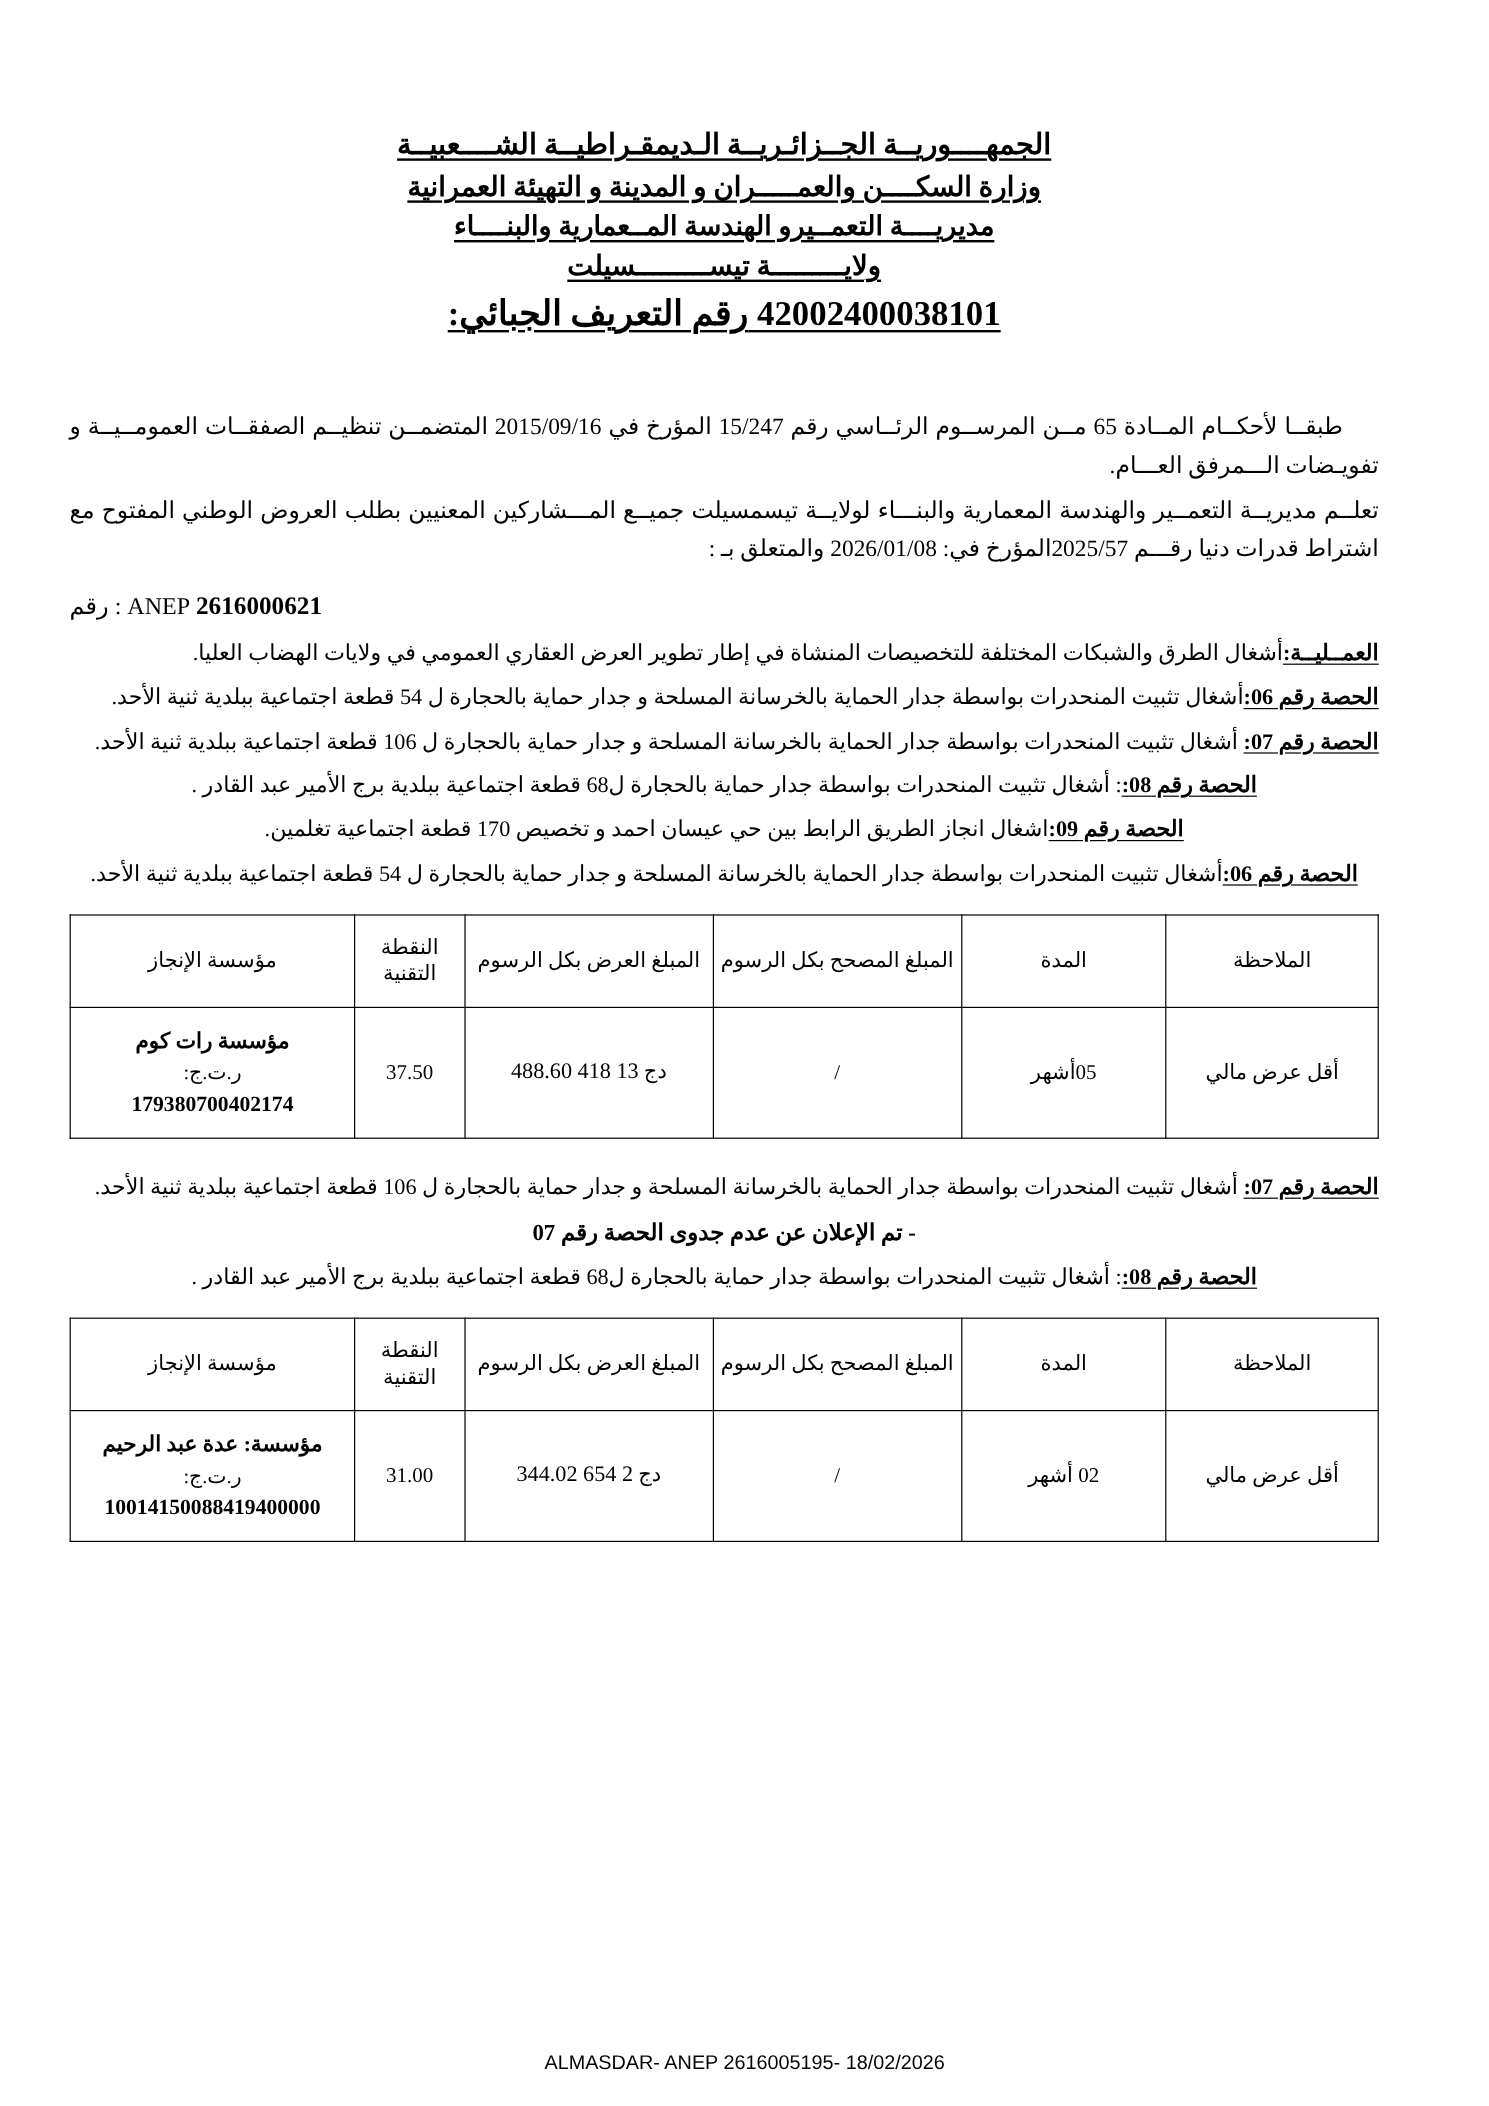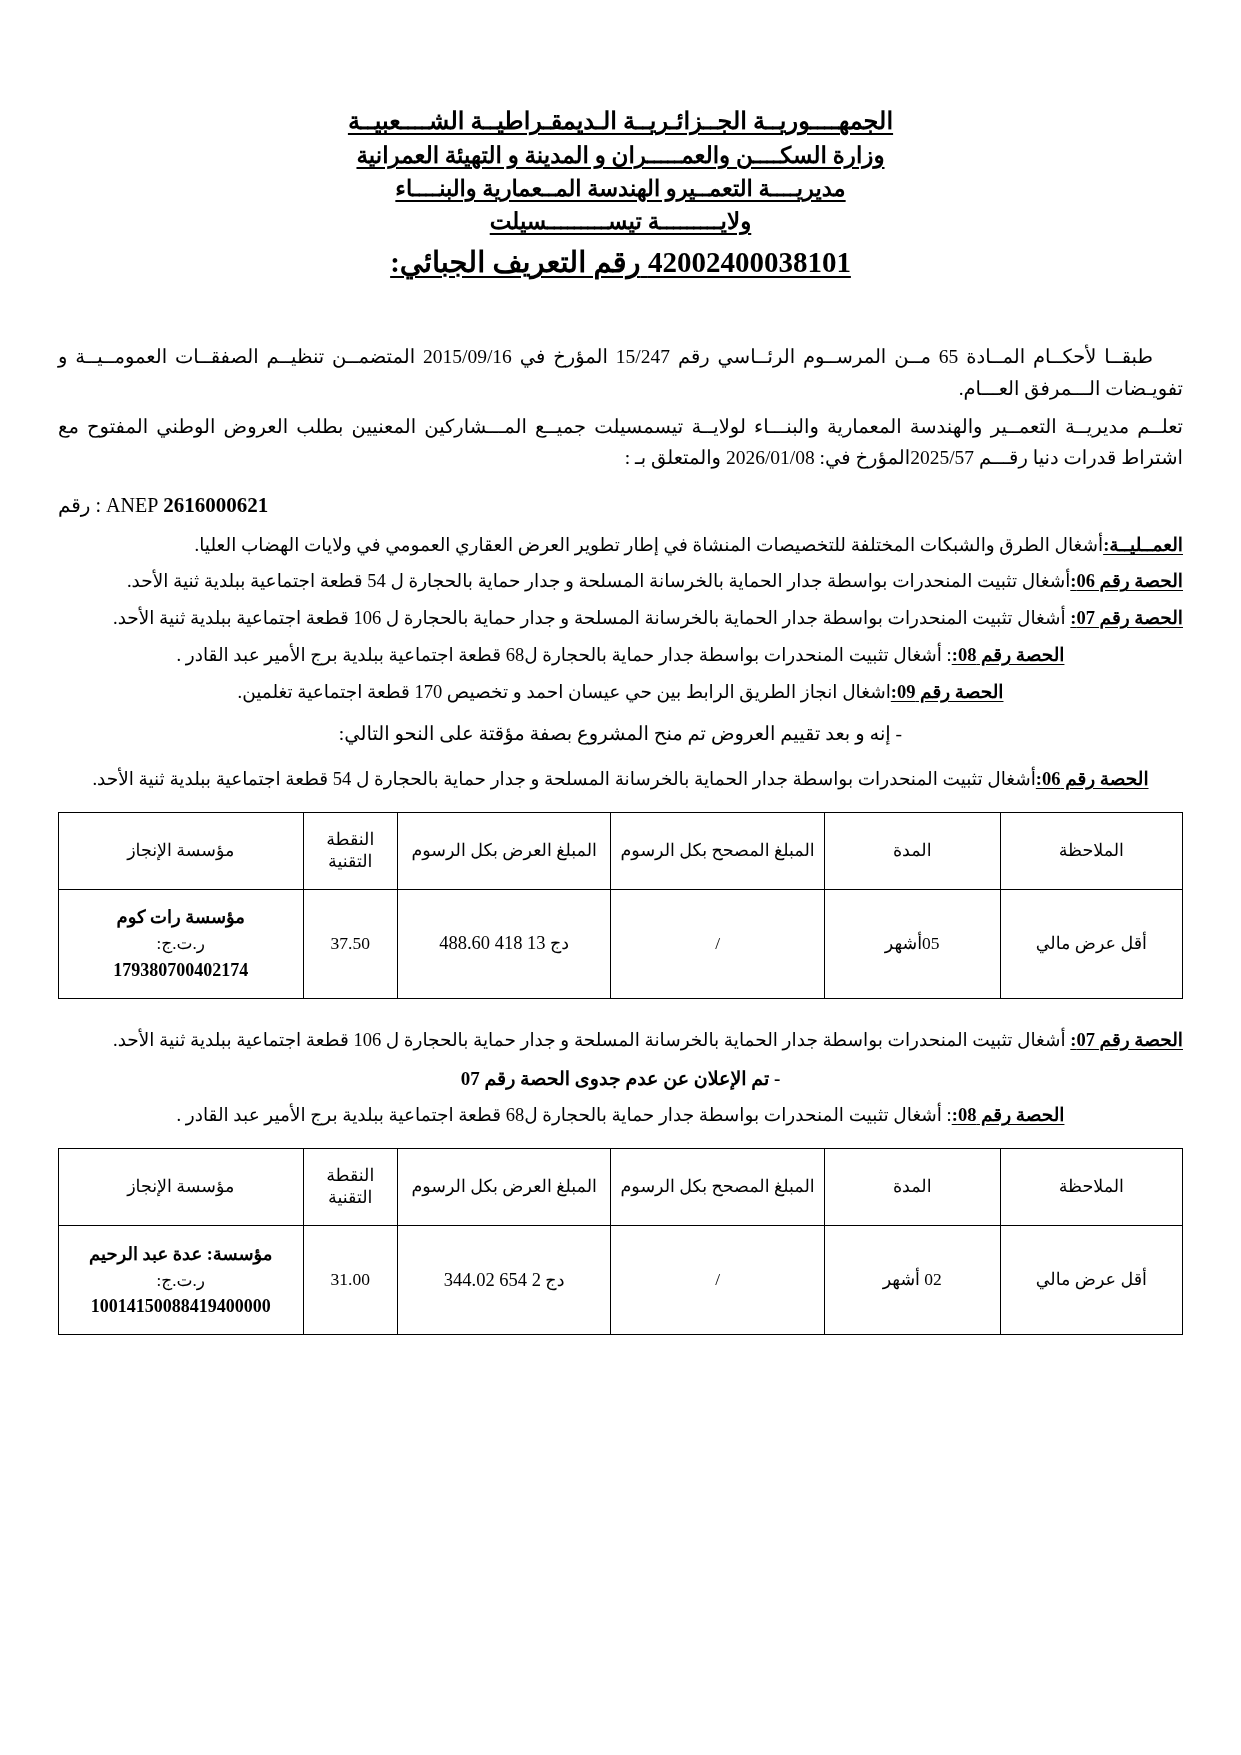--- a/index.html
+++ b/index.html
@@ -13,21 +13,21 @@
     min-height: 1755px;
     font-family: "Liberation Serif", "DejaVu Serif", serif;
     color: #000000;
     direction: rtl;
     position: relative;
   }
   .page {
     width: 1241px;
     min-height: 1755px;
     box-sizing: border-box;
-    padding: 104px 58px 30px 58px;
+    padding: 104px 92px 30px 58px;
     position: relative;
   }
 
   
   .letterhead {
     text-align: center;
     margin-bottom: 4px;
   }
   .letterhead .lh-line {
     font-weight: bold;
@@ -215,21 +215,20 @@
     <p class="lot-line">
       <span class="lot-label">الحصة رقم 07:</span><span> أشغال تثبيت المنحدرات بواسطة جدار الحماية بالخرسانة المسلحة و جدار حماية بالحجارة ل 106 قطعة اجتماعية ببلدية ثنية الأحد.</span>
     </p>
     <p class="lot-line center-ish">
       <span class="lot-label">الحصة رقم 08:</span><span>: أشغال تثبيت المنحدرات بواسطة جدار حماية بالحجارة ل68 قطعة اجتماعية ببلدية برج الأمير عبد القادر .</span>
     </p>
     <p class="lot-line center-ish">
       <span class="lot-label">الحصة رقم 09:</span><span>اشغال انجاز الطريق الرابط بين حي عيسان احمد و تخصيص 170 قطعة اجتماعية تغلمين.</span>
     </p>
 
-    <p class="note-line">- إنه و بعد تقييم العروض تم منح المشروع بصفة مؤقتة على النحو التالي:</p>
 
     <p class="lot-line center-ish">
       <span class="lot-label">الحصة رقم 06:</span><span>أشغال تثبيت المنحدرات بواسطة جدار الحماية بالخرسانة المسلحة و جدار حماية بالحجارة ل 54 قطعة اجتماعية ببلدية ثنية الأحد.</span>
     </p>
 
     <table class="award">
       <thead>
         <tr>
           <th class="c-remark">الملاحظة</th>
           <th class="c-duration">المدة</th>
@@ -294,14 +293,15 @@
             <span class="co-name">مؤسسة: عدة عبد الرحيم</span>
             <span class="co-rc-label">ر.ت.ج:</span>
             <span class="co-rc-num">10014150088419400000</span>
           </td>
         </tr>
       </tbody>
     </table>
 
   </div>
 
+  <div class="footer">ALMASDAR- ANEP 2616005195- 18/02/2026</div>
 
 </div>
 
 </body></html>

